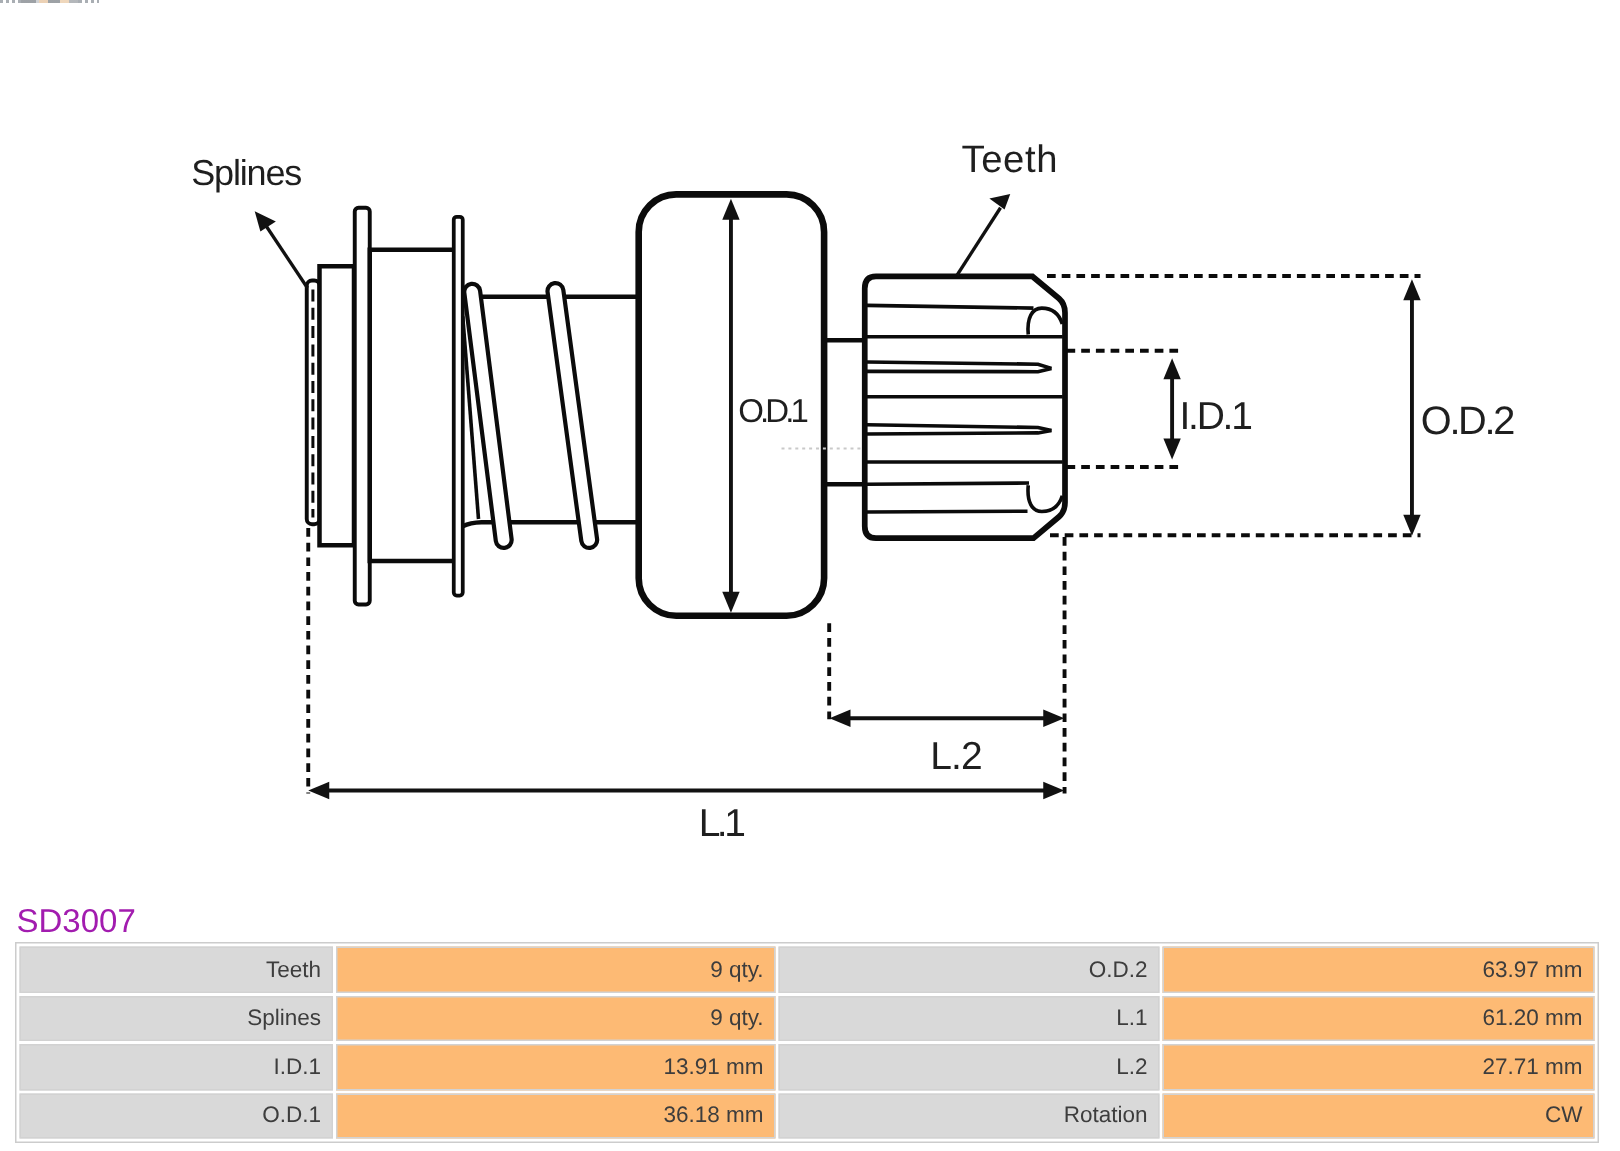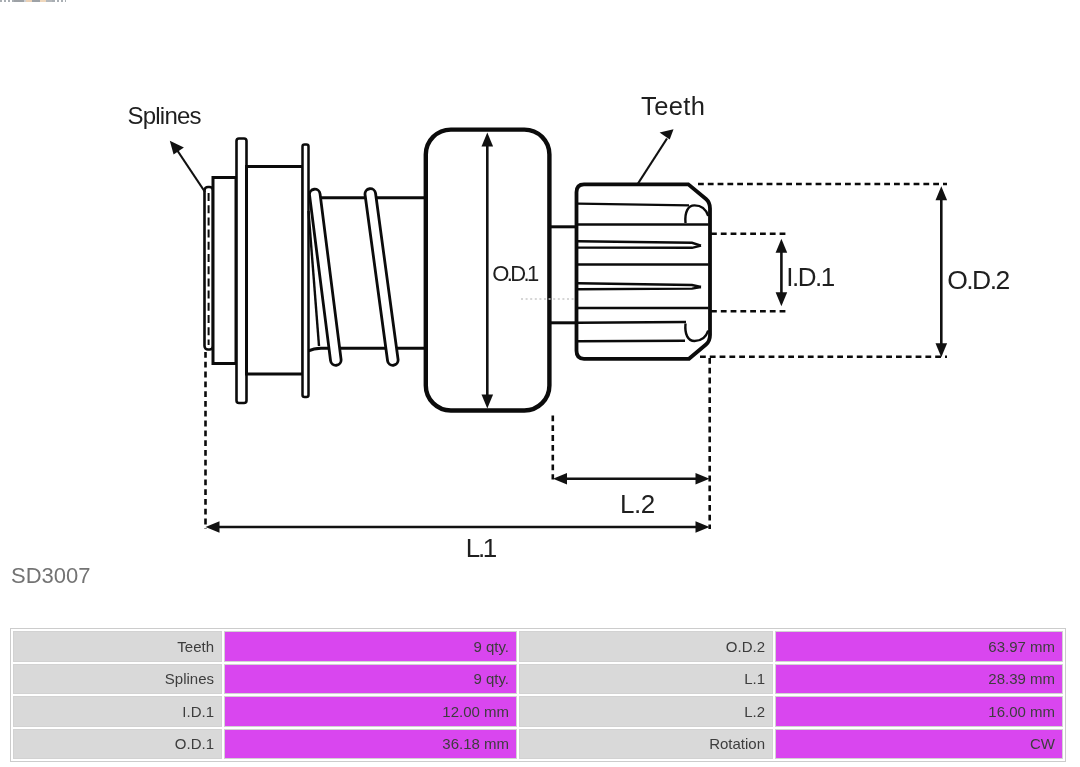--- a/index.html
+++ b/index.html
@@ -3,27 +3,27 @@
 <meta charset="utf-8">
 <style>
   html,body{margin:0;padding:0;background:#fff;width:1080px;height:767px;overflow:hidden;}
   body{font-family:"Liberation Sans",sans-serif;position:relative;}
   #topstrip{position:absolute;left:0;top:0;width:66px;height:2px;
     background:linear-gradient(to right,
       #9aa0a6 0 2px,#fff 2px 4px,#9aa0a6 4px 6px,#fff 6px 8px,#9aa0a6 8px 10px,#fff 10px 12px,#9aa0a6 12px 14px,
       #8c9196 14px 24px,#c8cacd 24px 26px,#e8c9a8 26px 32px,#8c9196 32px 40px,#ecd0b0 40px 46px,#a7abaf 46px 52px,#9aa0a6 52px 55px,
       #fff 55px 57px,#9aa0a6 57px 59px,#fff 59px 61px,#9aa0a6 61px 63px,#fff 63px 65px,#9aa0a6 65px 66px);
     opacity:.85;}
-  #sd{position:absolute;left:11px;top:563px;font-size:22px;color:#737373;letter-spacing:0px;}
+  #sd{position:absolute;left:11px;top:601px;font-size:22px;color:#a21caf;letter-spacing:0px;}
   table.specs{position:absolute;left:10px;top:628px;border-collapse:separate;border-spacing:2px;
     background:#fff;border:1px solid #ccc;table-layout:fixed;}
   table.specs td{height:28.5px;font-size:15px;color:#3d3d3d;text-align:right;
     padding:0 7px 0 0;border:1px solid #d2d2d2;overflow:hidden;white-space:nowrap;}
   td.lab{background:#d9d9d9;}
-  td.val{background:#d946ef;}
+  td.val{background:#fdba74;}
 </style>
 </head>
 <body>
 <div id="topstrip"></div>
 <svg width="1080" height="600" viewBox="0 0 1080 600" style="position:absolute;left:0;top:0" fill="none" stroke="none">
   <g stroke="#0b0b0b" stroke-width="3" fill="none">
 
     <rect x="204.5" y="187" width="8.5" height="162.5" rx="3.5" fill="#fff" stroke-width="2.6"></rect>
     <line x1="208.6" y1="193" x2="208.6" y2="345" stroke-width="2" stroke-dasharray="8 4.2"></line>
 
@@ -129,27 +129,27 @@
       <tr>
         <td class="lab">Teeth</td>
         <td class="val">9 qty.</td>
         <td class="lab">O.D.2</td>
         <td class="val">63.97 mm</td>
       </tr>
   <tr>
         <td class="lab">Splines</td>
         <td class="val">9 qty.</td>
         <td class="lab">L.1</td>
-        <td class="val">28.39 mm</td>
+        <td class="val">61.20 mm</td>
       </tr>
   <tr>
         <td class="lab">I.D.1</td>
-        <td class="val">12.00 mm</td>
+        <td class="val">13.91 mm</td>
         <td class="lab">L.2</td>
-        <td class="val">16.00 mm</td>
+        <td class="val">27.71 mm</td>
       </tr>
   <tr>
         <td class="lab">O.D.1</td>
         <td class="val">36.18 mm</td>
         <td class="lab">Rotation</td>
         <td class="val">CW</td>
       </tr>
 </tbody>
   </table>
 

